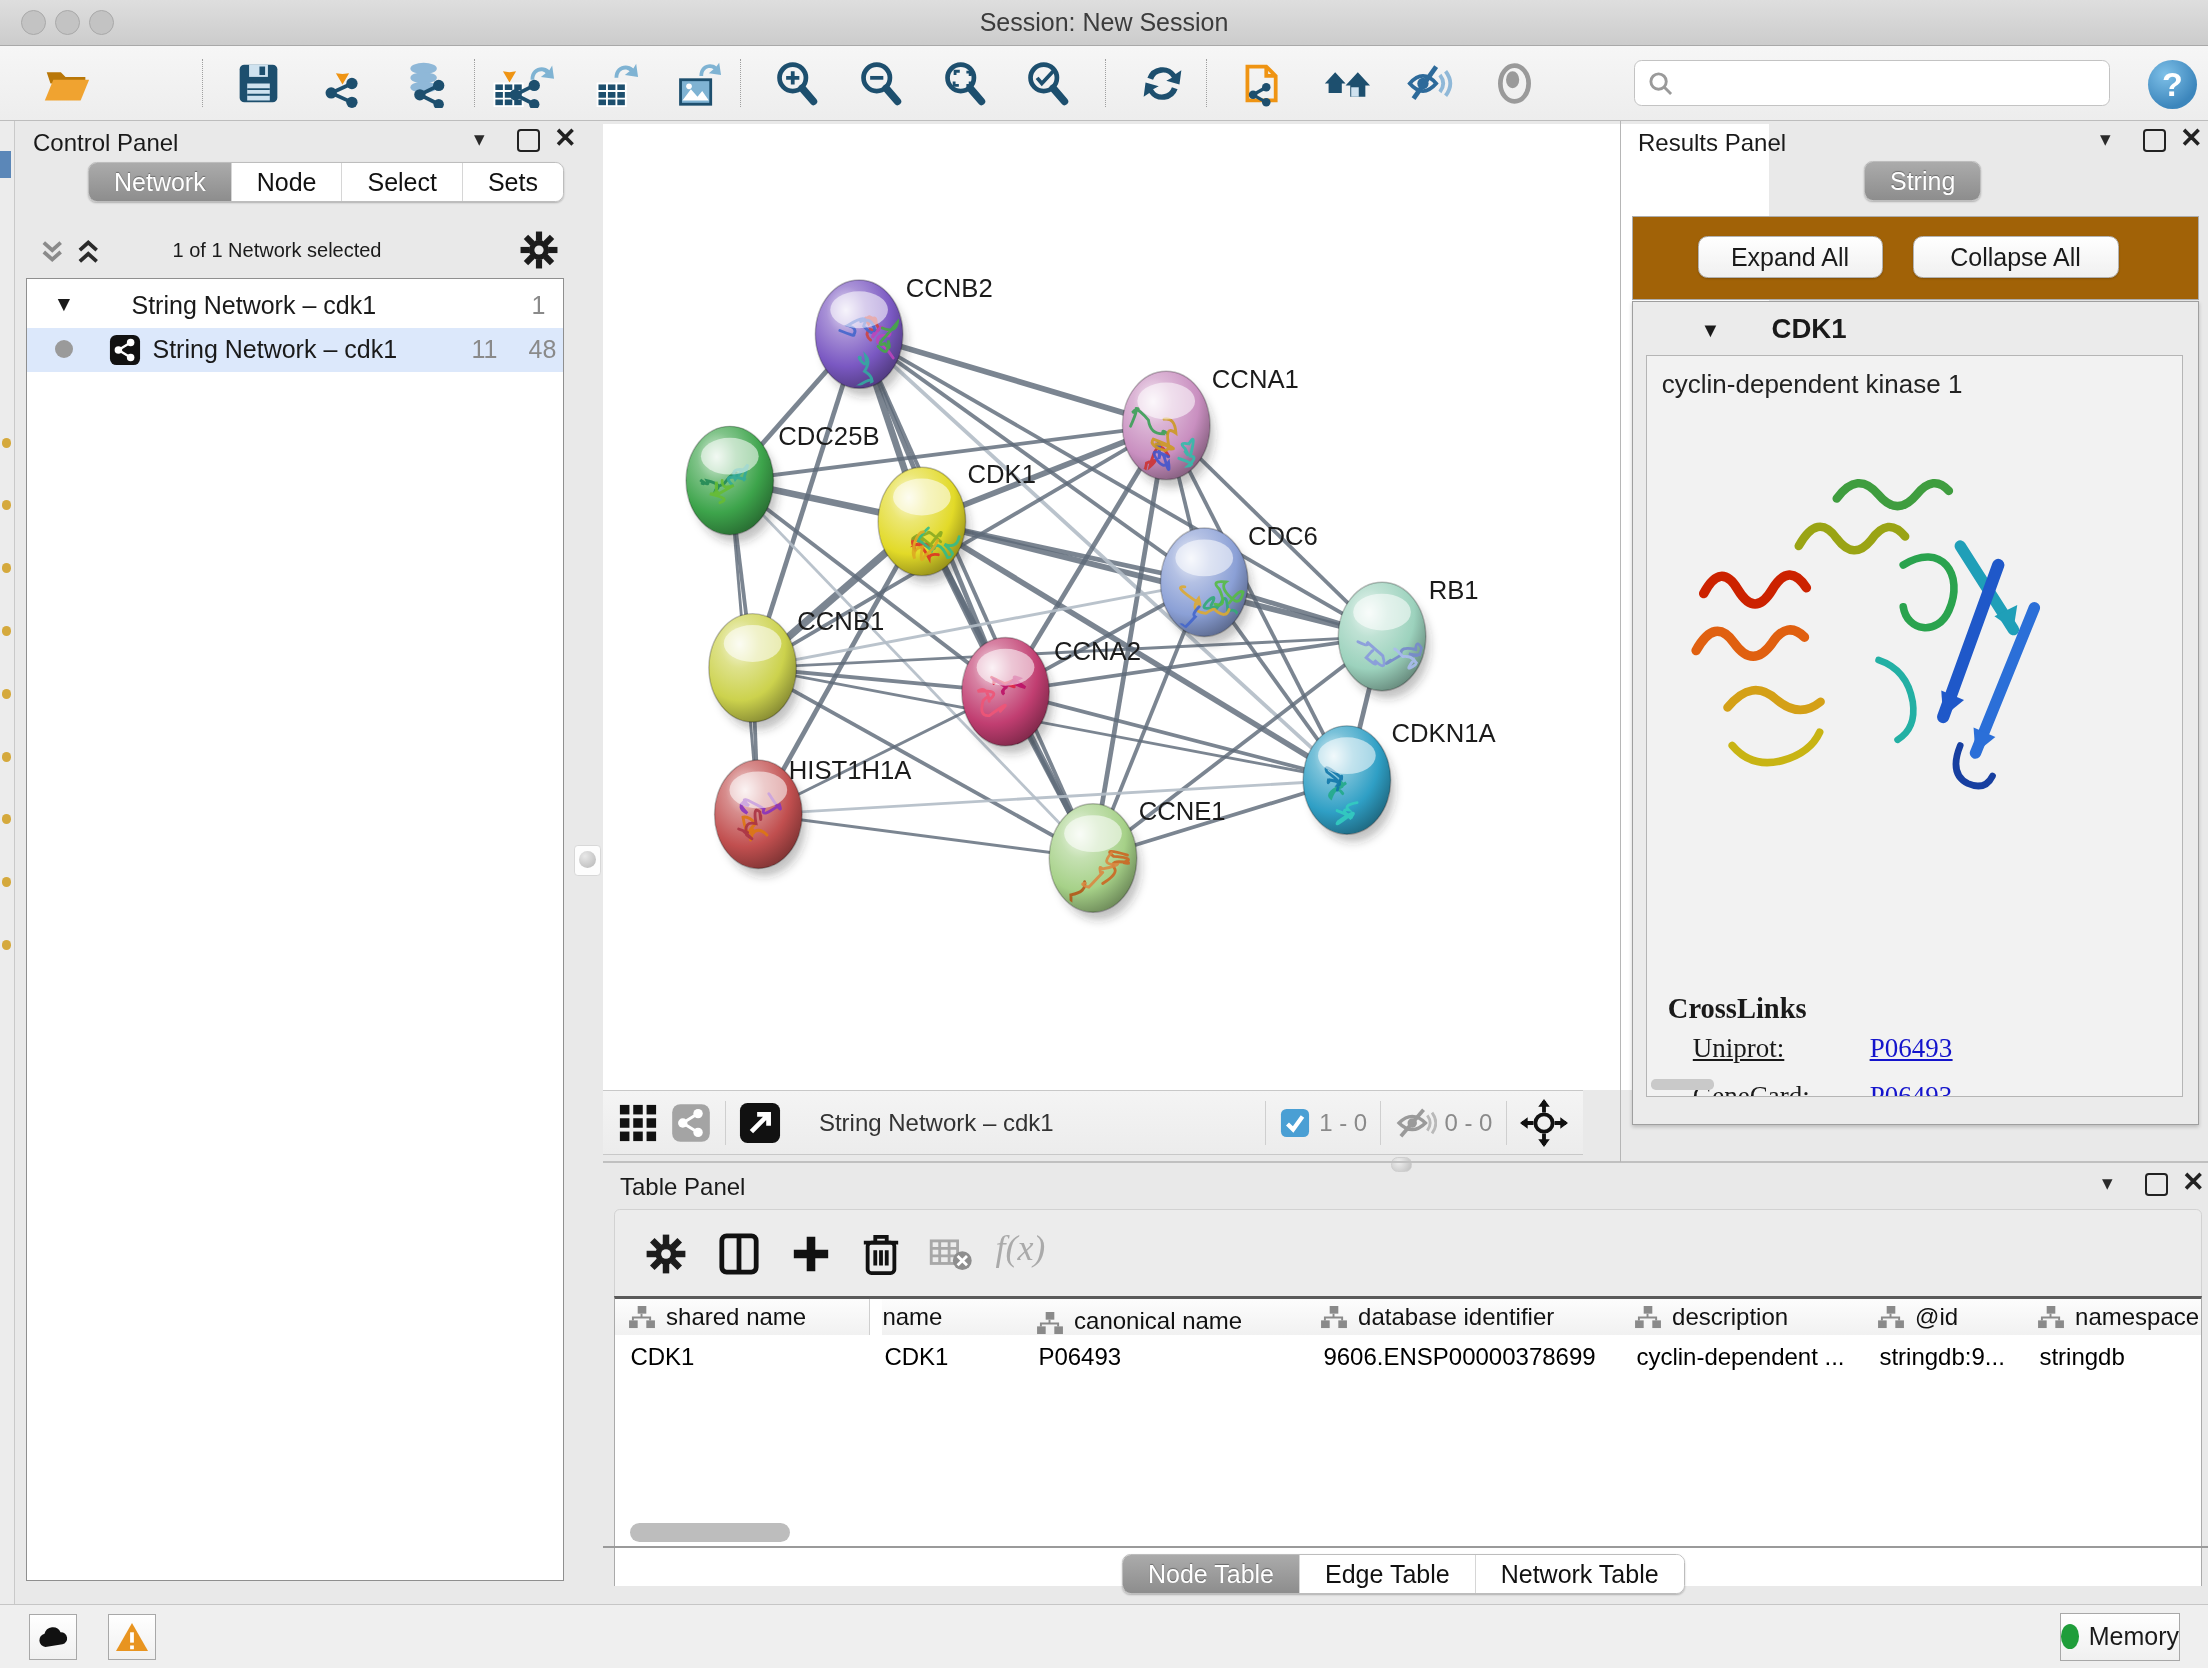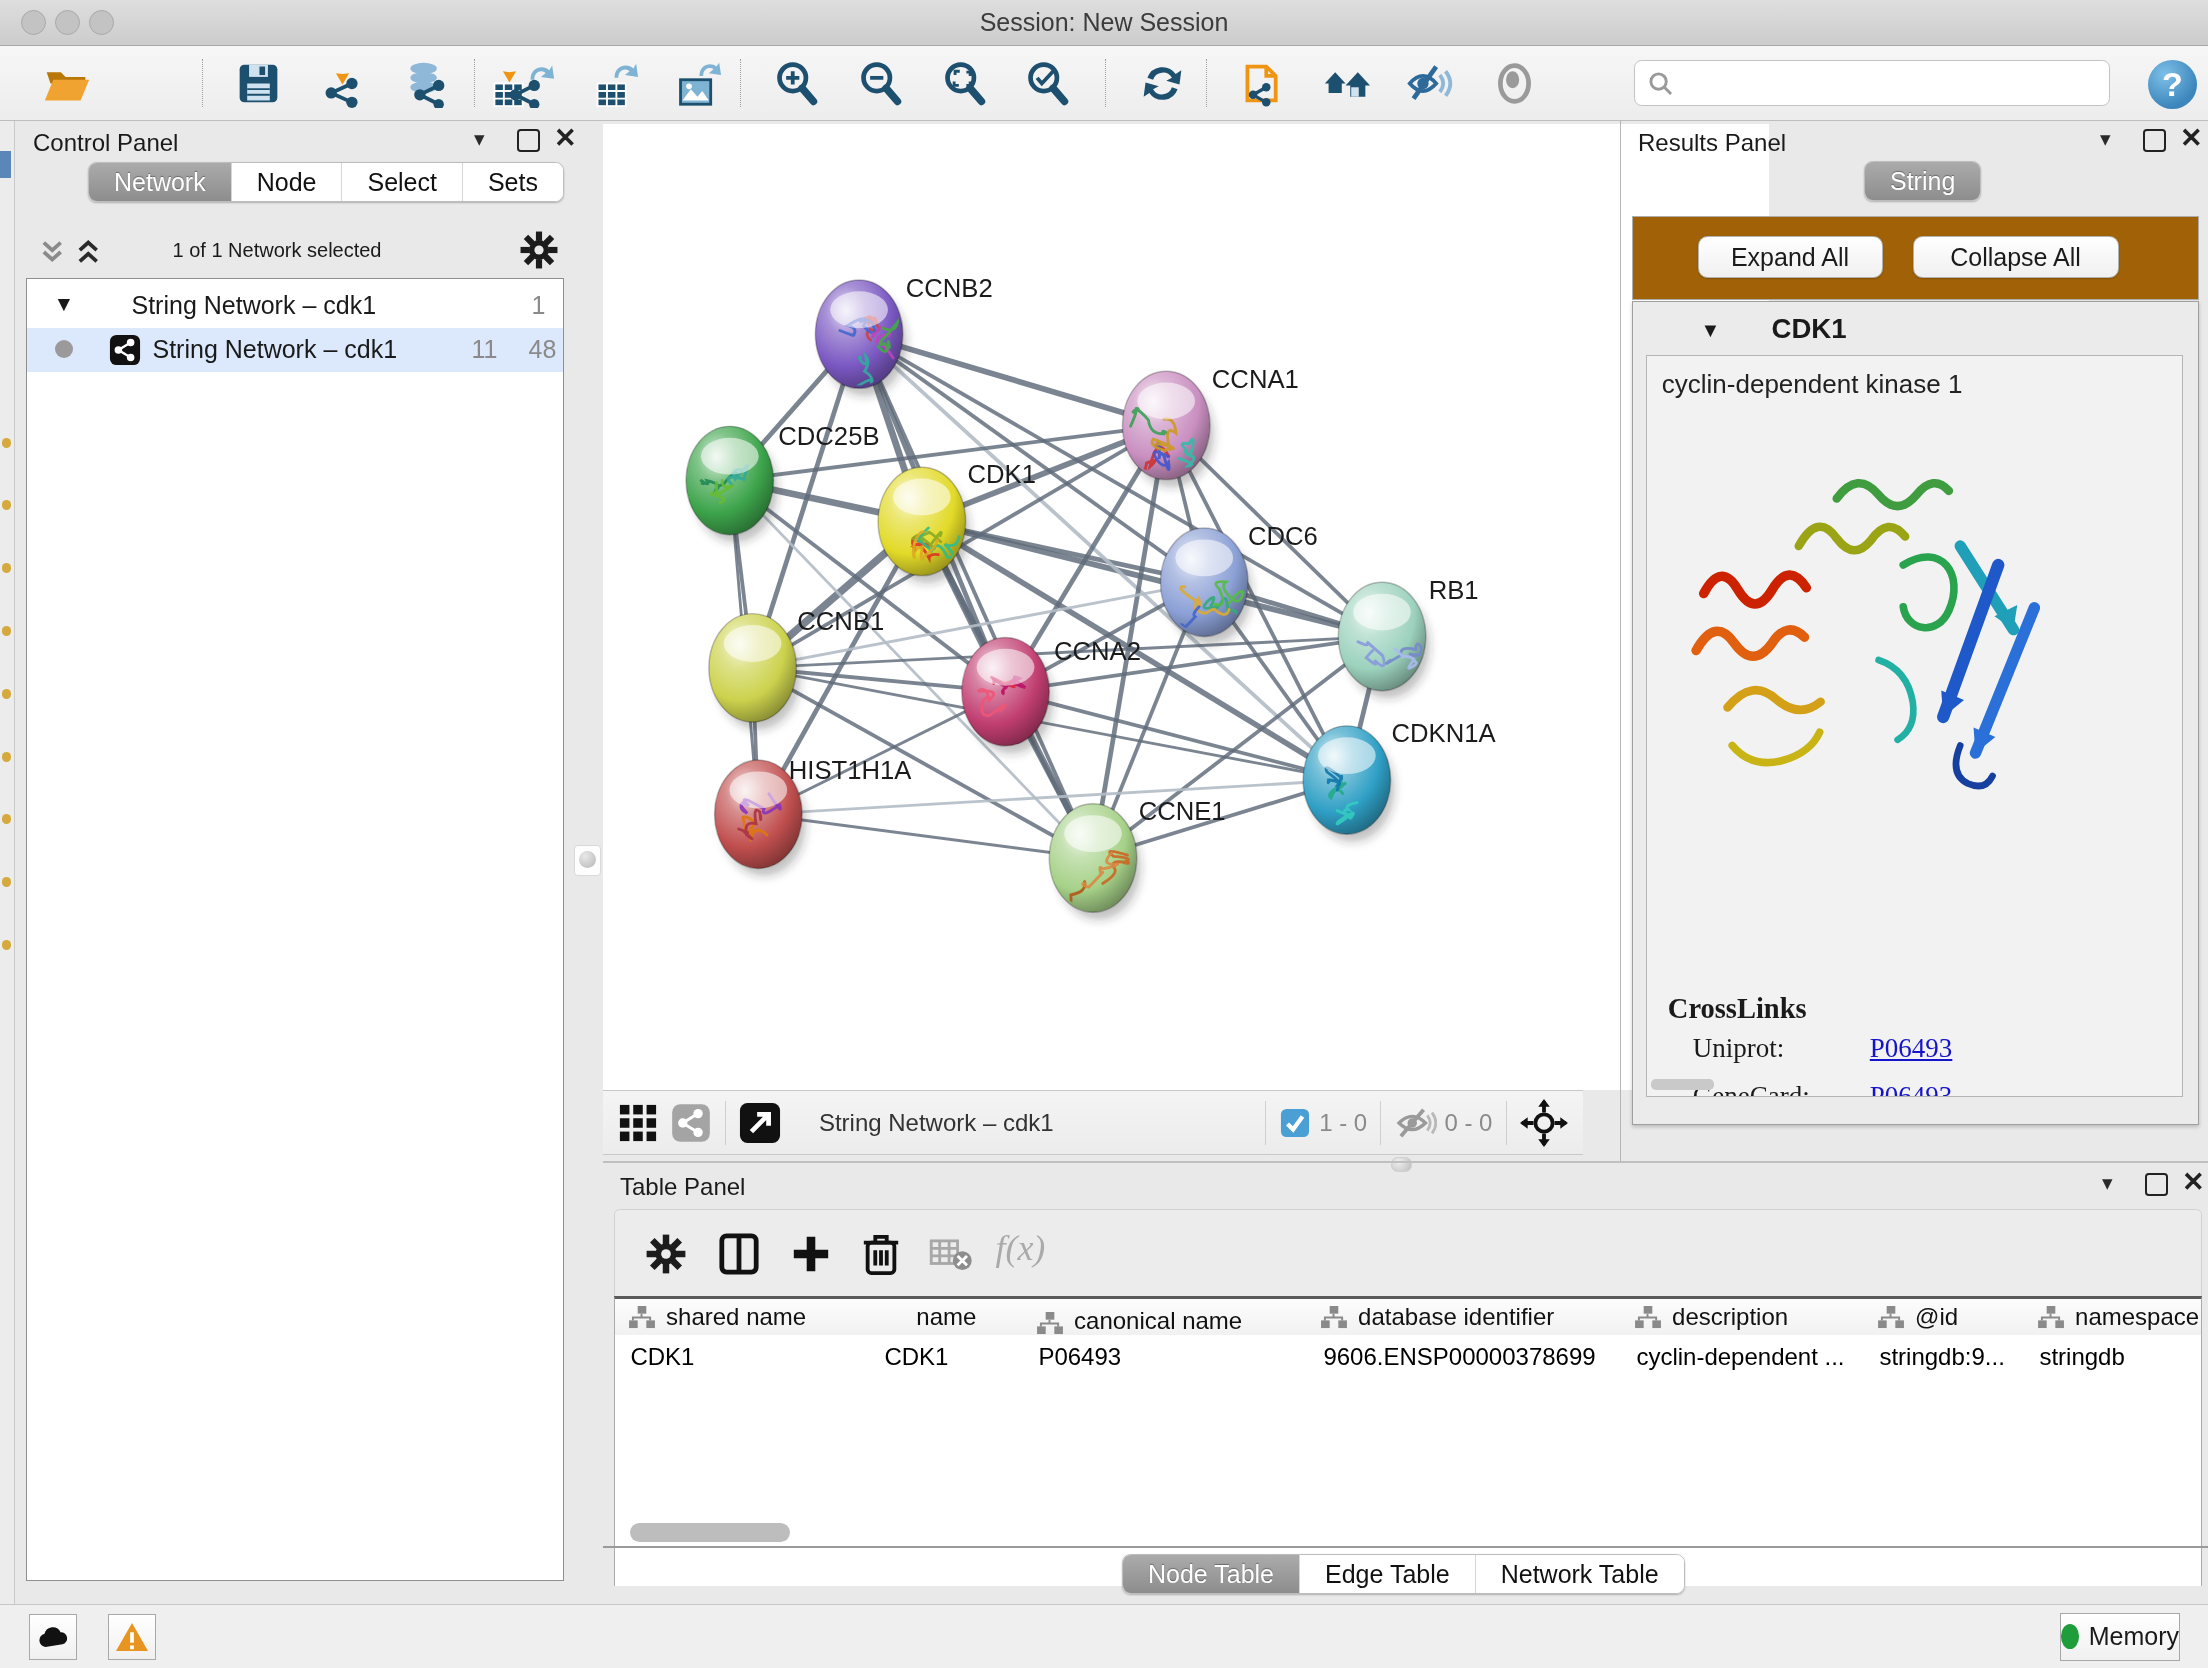--- a/index.html
+++ b/index.html
@@ -686,21 +686,21 @@
             <path d="M282 300 l-2 -28 l24 10 Z" fill="#1f58c9" stroke="none"></path>
             <path d="M378 185 L 316 338" stroke="#2b6fd8" stroke-width="12"></path>
             <path d="M316 338 l-2 -27 l23 10 Z" fill="#2b6fd8" stroke="none"></path>
             <path d="M300 330 q-12 30 8 40 q18 8 26 -8" stroke="#173fa0" stroke-width="7"></path>
             <path d="M214 240 q30 10 36 44 q4 28 -16 40" stroke="#23b0a4" stroke-width="7"></path>
           </g>
         </svg>
 
         <div class="serif">
           <span class="abs" style="left:21px;top:637px;font-size:28.5px;font-weight:bold;">CrossLinks</span>
-          <div id="crosslinks" class="abs" style="left:46px;top:677px;width:476px;">
+          <div id="crosslinks" class="abs" style="left:46px;top:677px;width:476px;text-decoration:underline;">
               <div style="display: flex; font-size: 27px; margin-bottom: 17px;">
                 <span style="width: 177px;">Uniprot:</span>
                 <a class="xlink">P06493</a>
               </div>
               <div style="display: flex; font-size: 27px; margin-bottom: 17px;">
                 <span style="width: 177px;">GeneCard:</span>
                 <a class="xlink">P06493</a>
               </div>
             </div>
         </div>
@@ -758,21 +758,21 @@
             <svg style="margin:0 11.4px 0 13.3px;flex:none;" width="26" height="23" viewBox="0 0 27 24">
         <g fill="#8a8a8a">
                 <rect x="9" y="0" width="9" height="8"></rect>
                 <rect x="0" y="15" width="9" height="8"></rect>
                 <rect x="18" y="15" width="9" height="8"></rect>
               </g>
         <path d="M13 8 v4 M13 12 H4 v3 M13 12 h9 v3" stroke="#8a8a8a" stroke-width="2" fill="none"></path>
             </svg>
             <span>shared name</span>
           </div>
-          <div class="thead-cell" style="left: 254px; width: 154px; justify-content: center;">
+          <div class="thead-cell" style="left: 267px; width: 154px; ">
             <span>name</span>
           </div>
           <div class="thead-cell" style="left: 408px; width: 284px; align-items: flex-end;">
             <svg style="margin:0 11.4px 0 13.3px;flex:none;" width="26" height="23" viewBox="0 0 27 24">
         <g fill="#8a8a8a">
                 <rect x="9" y="0" width="9" height="8"></rect>
                 <rect x="0" y="15" width="9" height="8"></rect>
                 <rect x="18" y="15" width="9" height="8"></rect>
               </g>
         <path d="M13 8 v4 M13 12 H4 v3 M13 12 h9 v3" stroke="#8a8a8a" stroke-width="2" fill="none"></path>

